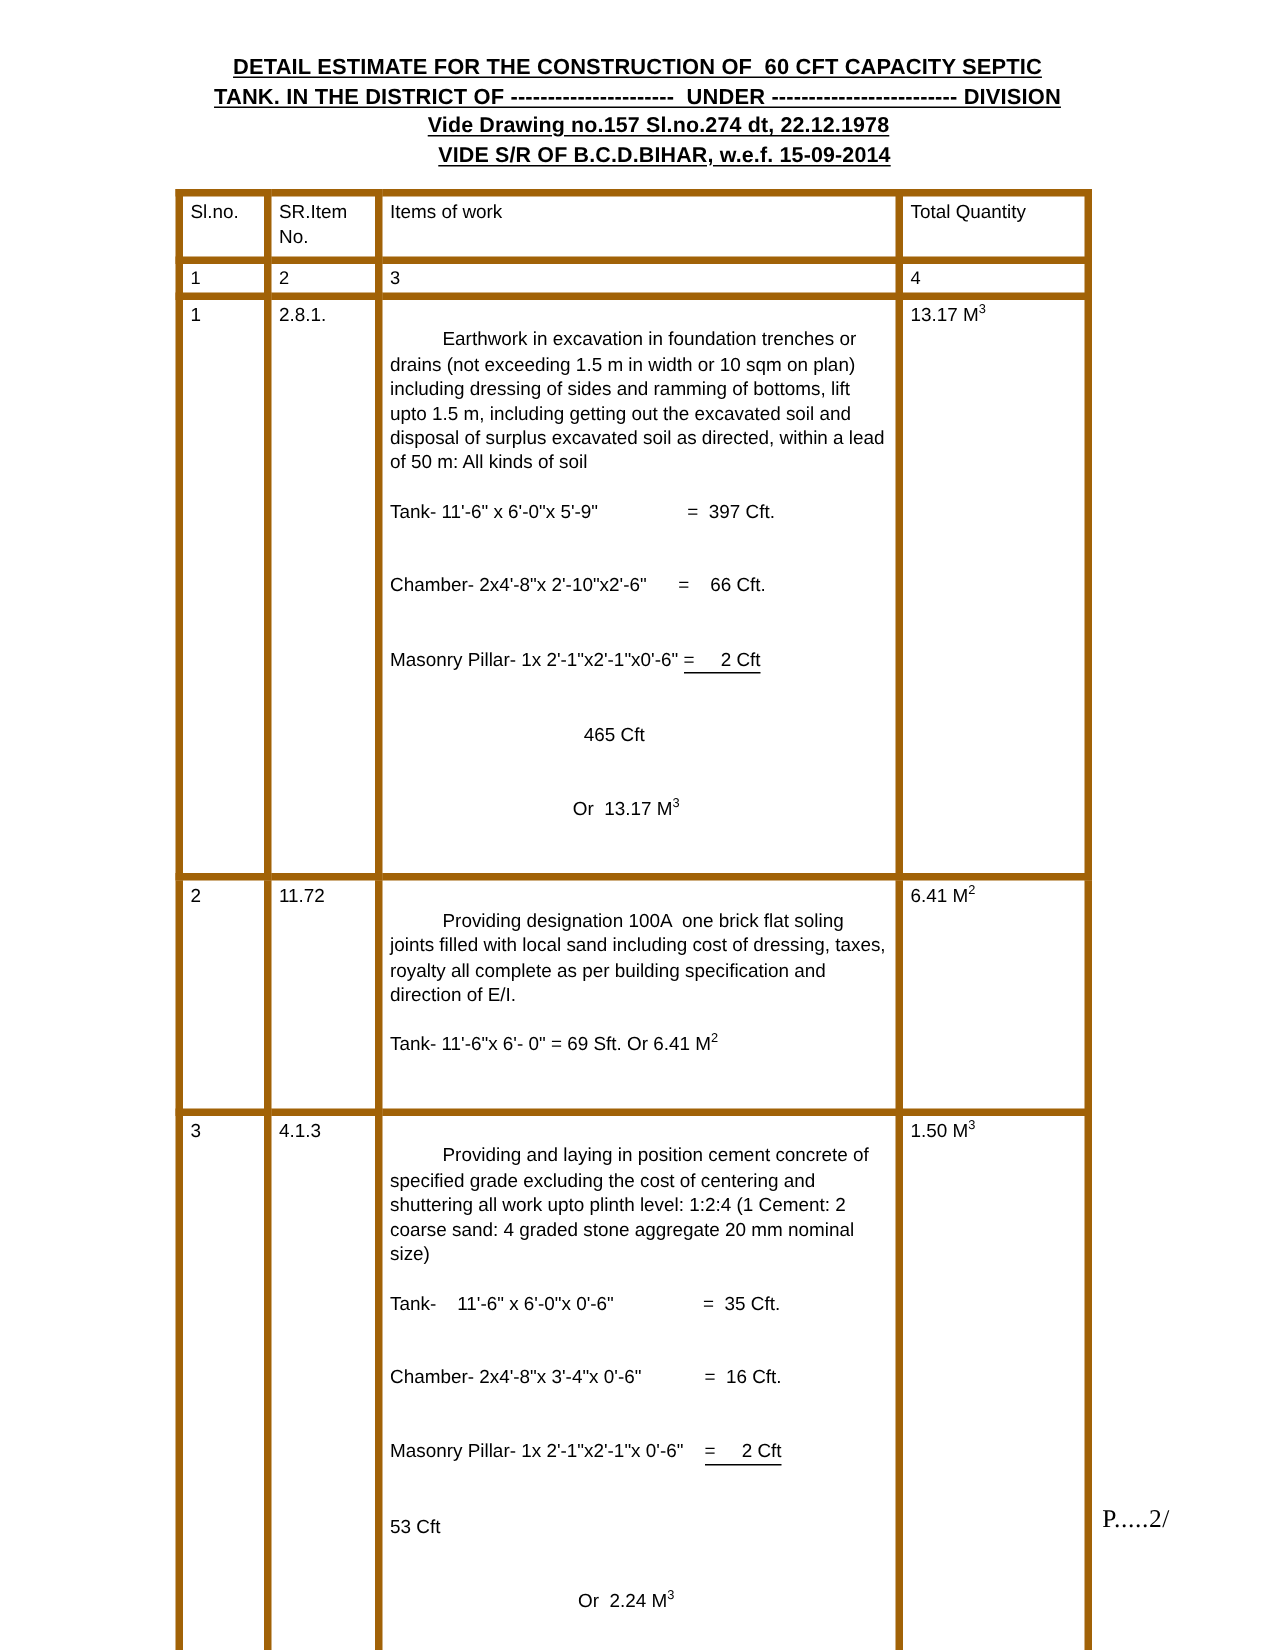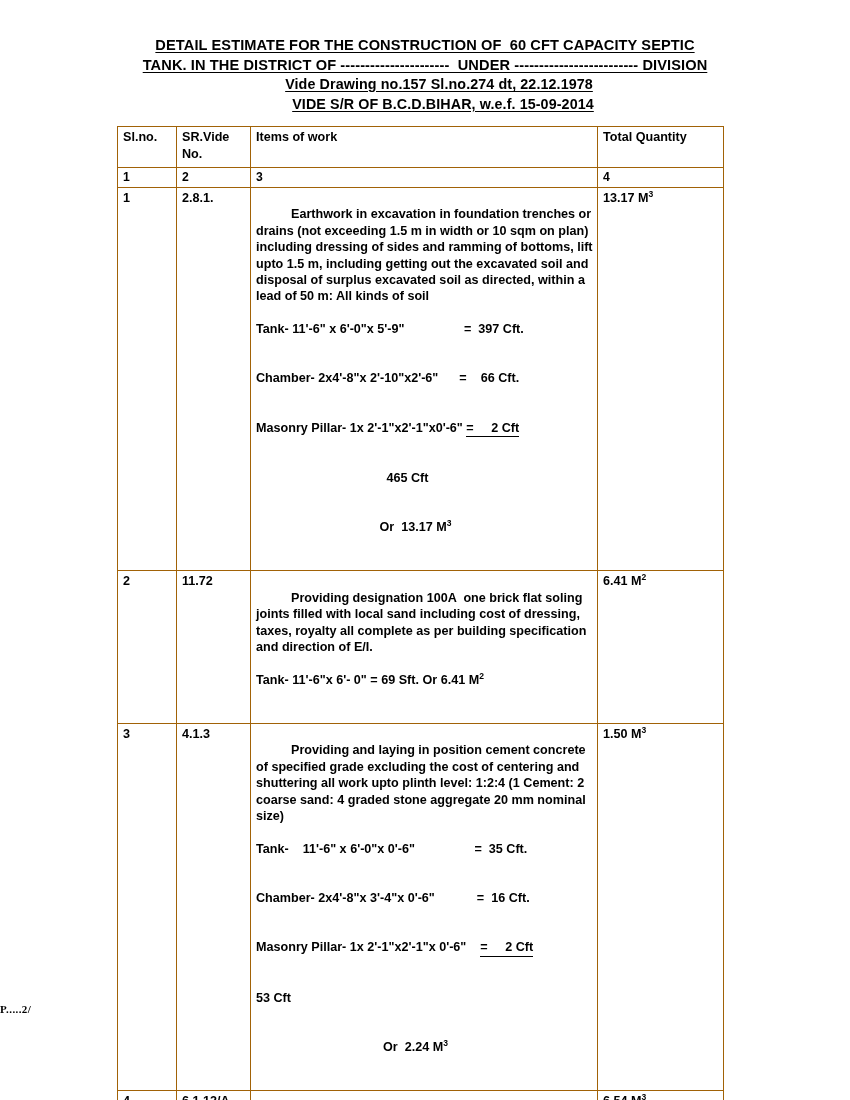--- a/index.html
+++ b/index.html
@@ -53,24 +53,24 @@
     position: absolute;
     left: 117px;
     top: 126px;
     width: 606px;
     border-collapse: collapse;
     table-layout: fixed;
     font-size: 12.6px;
     line-height: 16.4px;
   }
   table.estimate td, table.estimate th {
-    border: 1px solid #a16207;
+    border: 5px solid #a16207;
     vertical-align: top;
     padding: 2px 4px 2px 5px;
-    font-weight: bold;
+    font-weight: normal;
     text-align: left;
   }
   col.c1 { width: 59px; }
   col.c2 { width: 74px; }
   col.c3 { width: 347px; }
   col.c4 { width: 126px; }
 
   .hdr td { height: 36px; line-height: 16.5px; }
   .numrow td {
     text-align: center;
@@ -101,24 +101,24 @@
   .r2 td { height: 78px; }
   .r3 td { height: 156px; }
   .r4 td { height: 326px; }
 
   
   .footer {
     position: absolute;
     left: 0;
     top: 1003px;
     width: 780px;
+    text-align: right;
     font-family: "Liberation Serif", serif;
-    font-size: 11px;
+    font-size: 17px;
     letter-spacing: 0.4px;
-    font-weight: bold;
   }
 </style>
 </head>
 <body>
 
 <div class="page">
 
   <div class="heading">
     <span class="hline hl1"><span>DETAIL ESTIMATE FOR THE CONSTRUCTION OF  60 CFT CAPACITY SEPTIC</span></span>
     <span class="hline hl2"><span>TANK. IN THE DISTRICT OF ----------------------  UNDER ------------------------- DIVISION</span></span>
@@ -130,21 +130,21 @@
     <colgroup>
       <col class="c1">
         <col class="c2">
         <col class="c3">
         <col class="c4">
     </colgroup>
     <tbody>
 
       <tr class="hdr">
         <td>Sl.no.</td>
-        <td>SR.Vide No.</td>
+        <td>SR.Item No.</td>
         <td>Items of work</td>
         <td>Total Quantity</td>
       </tr>
 
       <tr class="numrow">
         <td>1</td>
         <td>2</td>
         <td>3</td>
         <td>4</td>
       </tr>

